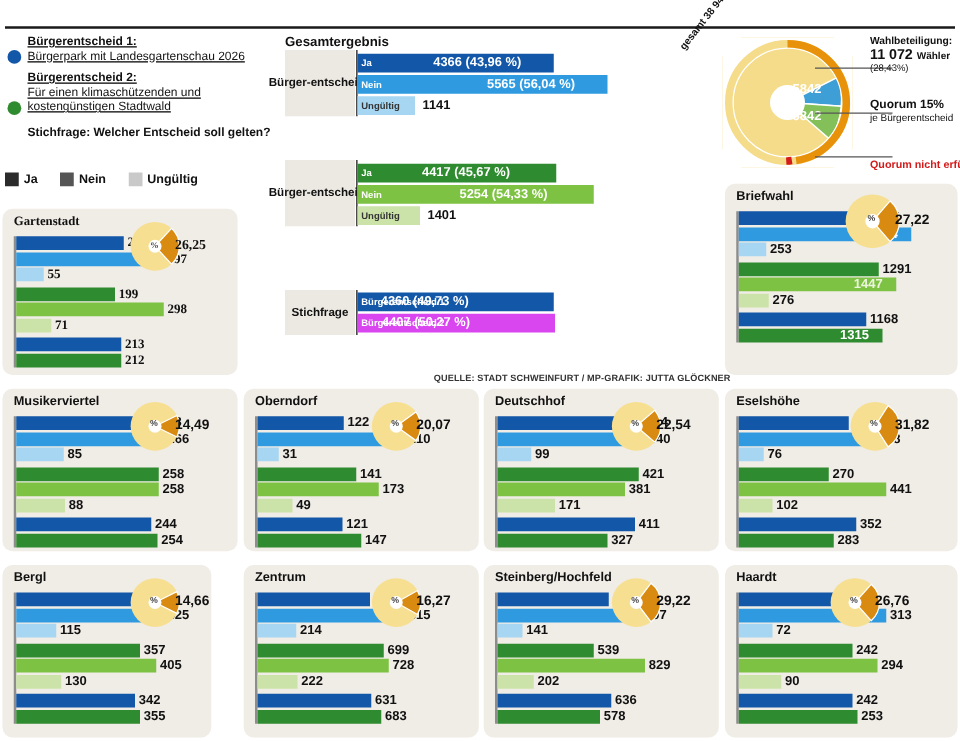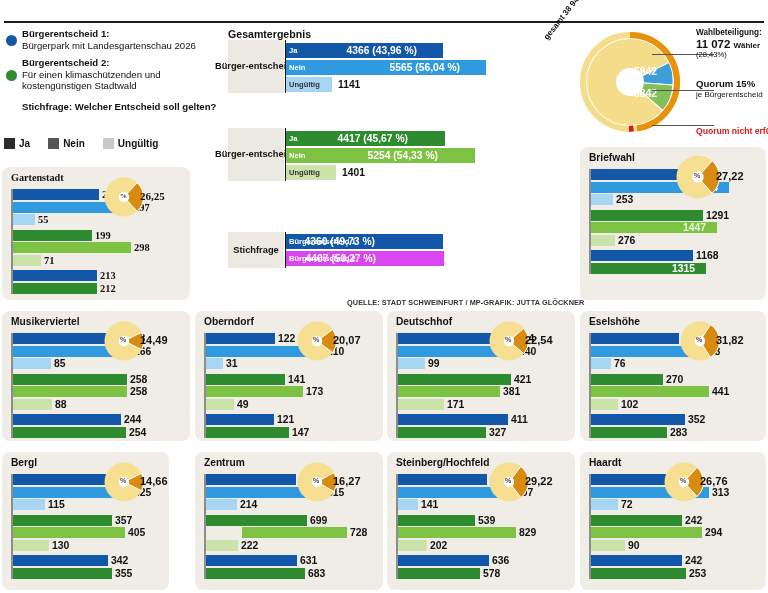--- a/index.html
+++ b/index.html
@@ -21,21 +21,21 @@
     font-size: 13.2px; font-weight: bold; color: #111;
     letter-spacing: -0.1px; white-space: nowrap;
   }
   #headrule {
     position: absolute; left: 4px; top: 21px; width: 760px; height: 2px;
     background: #1a1a1a;
   }
 
   
   #key { position: absolute; left: 6px; top: 28px; width: 212px; }
-  .key-row { display: flex; align-items: center; margin-bottom: 4px; }
+  .key-row { display: flex; align-items: flex-end; margin-bottom: 4px; text-decoration: underline; }
   .key-dot {
     width: 11px; height: 11px; border-radius: 50%;
     margin-right: 5px; margin-top: 2px; flex: 0 0 auto;
   }
   .key-dot.blue { background: #1257a8; }
   .key-dot.green { background: #2f8b2f; }
   .key-txt { font-size: 9.6px; line-height: 11.6px; color: #111; }
   .key-txt b { font-weight: bold; }
   #stichfrage-q {
     font-size: 9.6px; font-weight: bold; color: #111;
@@ -664,21 +664,21 @@
             <span class="cval">815</span>
           </div>
           <div class="cbar" style="position: absolute; left: 0px; top: 25px; height: 11px; width: 100%;">
             <div class="cfill" style="width: 31px; background: rgb(167, 214, 242);"></div>
             <span class="cval">214</span>
           </div>
           <div class="cbar" style="position: absolute; left: 0px; top: 40.5px; height: 11px; width: 100%;">
             <div class="cfill" style="width: 101px; background: rgb(47, 139, 47);"></div>
             <span class="cval">699</span>
           </div>
-          <div class="cbar" style="position: absolute; left: 0px; top: 53px; height: 11px; width: 100%; padding-left: 36px;">
+          <div class="cbar" style="position: absolute; left: 0px; top: 53px; height: 11px; width: 100%;">
             <div class="cfill" style="width: 105px; background: rgb(125, 194, 66);"></div>
             <span class="cval">728</span>
           </div>
           <div class="cbar" style="position: absolute; left: 0px; top: 65.5px; height: 11px; width: 100%;">
             <div class="cfill" style="width: 32px; background: rgb(203, 227, 168);"></div>
             <span class="cval">222</span>
           </div>
           <div class="cbar" style="position: absolute; left: 0px; top: 81px; height: 11px; width: 100%;">
             <div class="cfill" style="width: 91px; background: rgb(18, 87, 168);"></div>
             <span class="cval">631</span>

